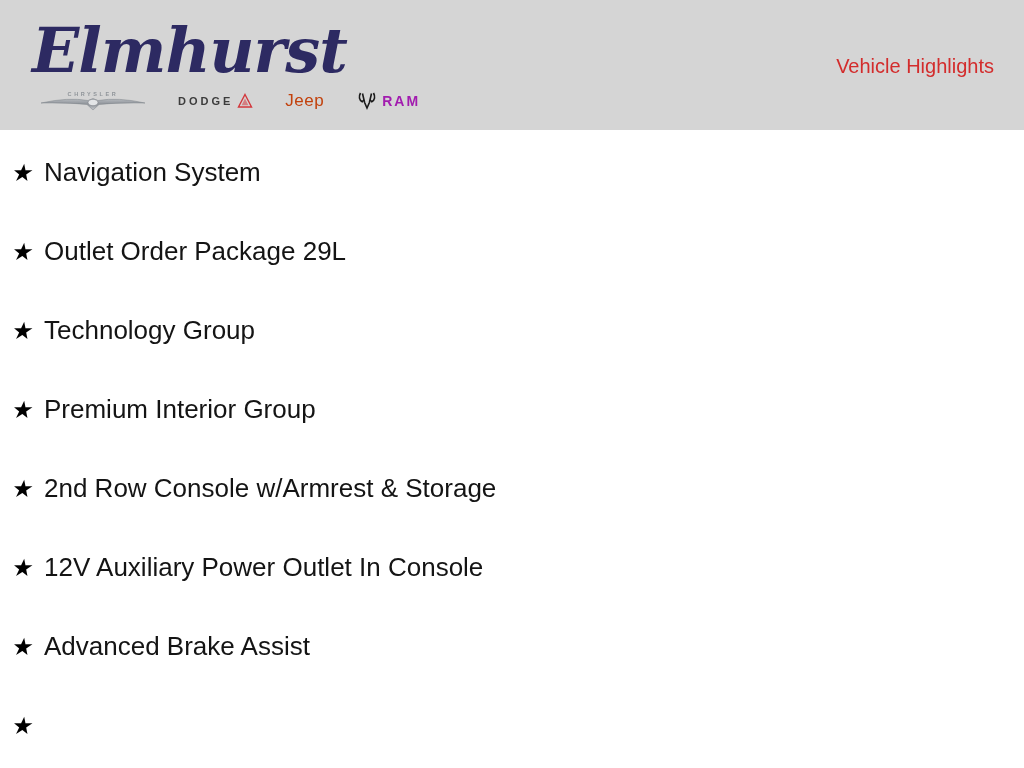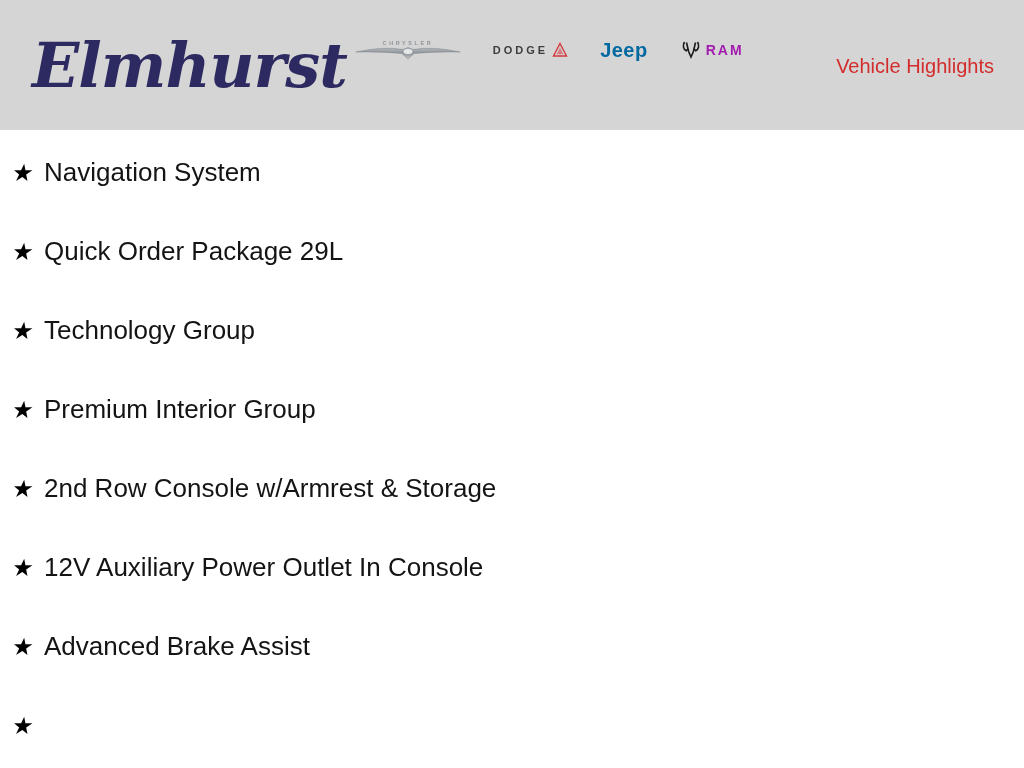--- a/index.html
+++ b/index.html
@@ -15,21 +15,21 @@
     height: 130px;
     background: #d5d5d5;
     display: flex;
     justify-content: space-between;
     align-items: center;
     padding: 0 30px 0 32px;
     box-sizing: border-box;
   }
   .logo-block {
     display: flex;
-    flex-direction: row;
+    flex-direction: column;
     margin-top: 2px;
   }
   .dealer-name {
     font-family: "DejaVu Serif", serif;
     font-style: italic;
     font-weight: bold;
     font-size: 62px;
     line-height: 1.05;
     color: #2d2a62;
     letter-spacing: -1px;
@@ -47,23 +47,23 @@
     align-items: center;
     gap: 4px;
   }
   .dodge-text {
     font-size: 11px;
     font-weight: bold;
     letter-spacing: 3px;
     color: #3c3c3c;
   }
   .jeep-text {
-    font-size: 20px;
-    font-weight: bold;
-    color: #0369a1;
+    font-size: 17px;
+    font-weight: normal;
+    color: #c2410c;
     letter-spacing: 0.5px;
   }
   .ram-text {
     font-size: 14px;
     font-weight: bold;
     letter-spacing: 2px;
     color: #a21caf;
   }
   .page-title {
     font-size: 20px;
@@ -141,21 +141,21 @@
   <div class="page-title">Vehicle Highlights</div>
 </div>
 
 <ul class="highlights">
   <li class="highlight-item">
     <span class="star">★</span>
     <span>Navigation System</span>
   </li>
   <li class="highlight-item">
     <span class="star">★</span>
-    <span>Quick Order Package 29L</span>
+    <span>Outlet Order Package 29L</span>
   </li>
   <li class="highlight-item">
     <span class="star">★</span>
     <span>Technology Group</span>
   </li>
   <li class="highlight-item">
     <span class="star">★</span>
     <span>Premium Interior Group</span>
   </li>
   <li class="highlight-item">

